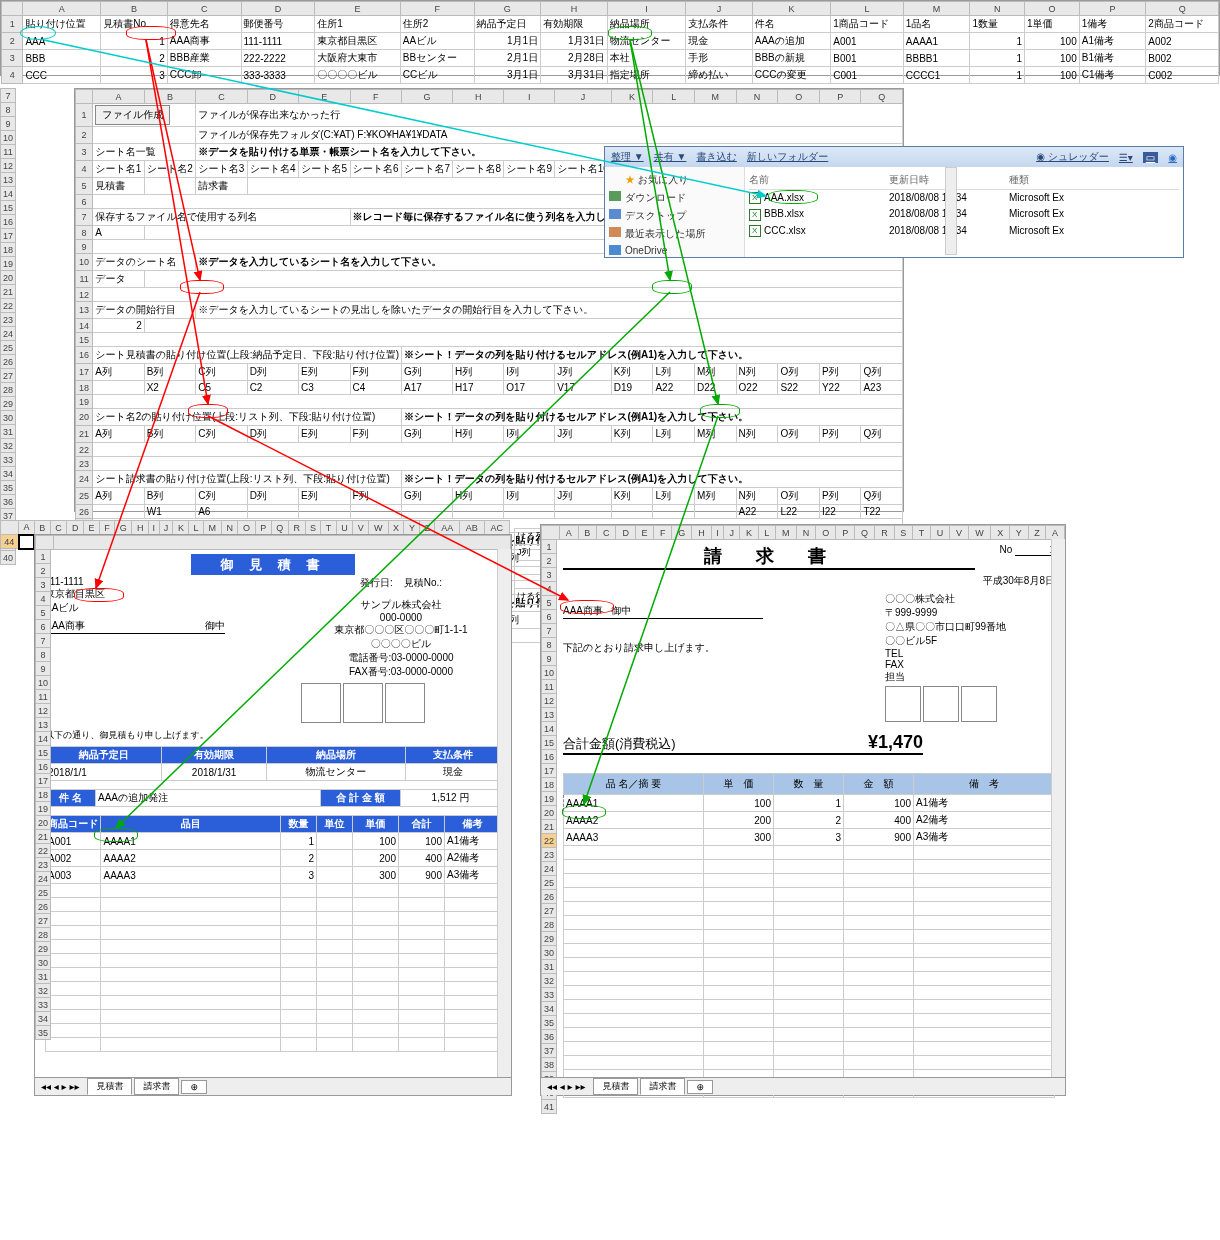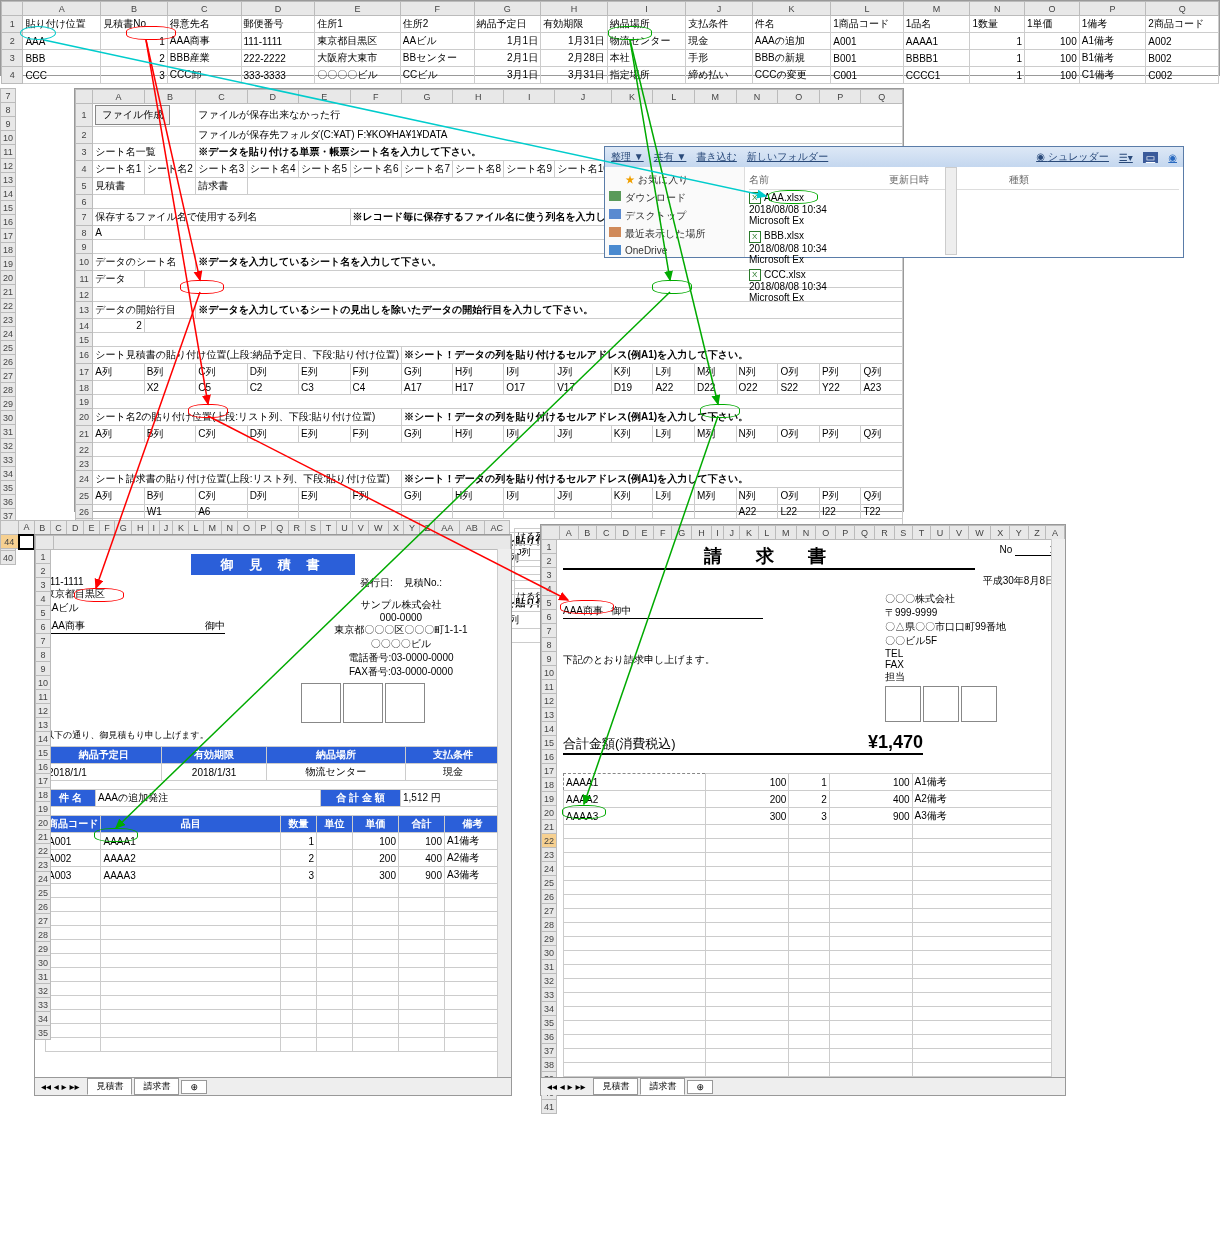--- a/index.html
+++ b/index.html
@@ -21,21 +21,21 @@
 .circle-green{border:1.5px solid #0a0;border-radius:50%;position:absolute;pointer-events:none;}
 svg.arrows{position:absolute;top:0;left:0;pointer-events:none;}
 .filedlg{position:absolute;background:#fff;border:1px solid #5a7ca8;}
 .filedlg-hdr{background:linear-gradient(#dde8f6,#c4d7ef);padding:3px 6px;display:flex;gap:10px;align-items:center;}
 .filedlg-hdr span{color:#2a4a7a;text-decoration:underline;}
 .filedlg-side{float:left;width:140px;padding:4px;background:#fafafa;border-right:1px solid #ddd;height:90px;}
 .filedlg-side div{padding:2px 0 2px 16px;color:#333;position:relative;}
 .filedlg-side .ic{position:absolute;left:0;top:2px;width:12px;height:10px;}
 .filedlg-main{margin-left:140px;padding:4px;}
 .filedlg-cols{display:flex;border-bottom:1px solid #ddd;color:#666;padding:2px 0;}
-.filedlg-row{display:flex;padding:2px 0;flex-direction:column;}
+.filedlg-row{display:flex;padding:2px 0;}
 .fc-name{width:140px;}
 .fc-date{width:120px;}
 .fc-type{width:80px;}
 .xlsx-ic{display:inline-block;width:12px;height:12px;background:#fff;border:1px solid #2a7a2a;position:relative;margin-right:3px;vertical-align:middle;}
 .xlsx-ic:before{content:"X";color:#2a7a2a;font-size:8px;position:absolute;left:2px;top:0;}
 .star{color:#f0a000;}
 </style>
 </head>
 <body>
 
@@ -233,21 +233,21 @@
           <td>データ</td>
           <td colspan="16"></td>
         </tr>
 <tr>
           <td class="rowhdr">12</td>
           <td colspan="17"></td>
         </tr>
 <tr>
           <td class="rowhdr">13</td>
           <td colspan="2">データの開始行目</td>
-          <td colspan="15" style="font-weight:bold">※データを入力しているシートの見出しを除いたデータの開始行目を入力して下さい。</td>
+          <td colspan="15" style="font-weight:normal">※データを入力しているシートの見出しを除いたデータの開始行目を入力して下さい。</td>
         </tr>
 <tr>
           <td class="rowhdr">14</td>
           <td style="text-align:right">2</td>
           <td colspan="16"></td>
         </tr>
 <tr>
           <td class="rowhdr">15</td>
           <td colspan="17"></td>
         </tr>
@@ -693,21 +693,21 @@
             <td style="text-align:center">現金</td>
           </tr>
 </tbody>
       </table>
 <table style="width:100%;margin-top:8px;">
 <tbody>
           <tr>
             <td class="bluehdr" style="width:50px">件 名</td>
             <td>AAAの追加発注</td>
             <td class="bluehdr" style="width:80px">合 計 金 額</td>
-            <td style="text-align:left;width:100px"><span>1,512</span> <span>円</span></td>
+            <td style="text-align:center;width:100px"><span>1,512</span> <span>円</span></td>
           </tr>
 </tbody>
       </table>
 <table style="width:100%;margin-top:8px;">
 <tbody>
           <tr>
             <td class="bluehdr" style="width:50px">商品コード</td>
             <td class="bluehdr">品目</td>
             <td class="bluehdr" style="width:36px">数量</td>
             <td class="bluehdr" style="width:36px">単位</td>
@@ -1033,21 +1033,21 @@
     </table>
 <div style="padding:4px 10px 4px 22px;">
 <div style="display:flex;">
         <div style="flex:1;text-align:center;font-size:18px;font-weight:bold;border-bottom:2px solid #000;letter-spacing:8px;">請　求　書</div>
         <div style="width:80px;text-align:right"><span>No</span> <span style="border-bottom:1px solid #000;display:inline-block;width:40px;text-align:right">1</span></div>
       </div>
 <div style="text-align:right;margin-top:4px">平成30年8月8日</div>
 <div style="display:flex;margin-top:4px;">
  <div style="width:200px">
   <div style="border-bottom:1px solid #000;margin-top:12px;"><span>AAA商事</span> &nbsp; <span>御中</span></div>
-  <div style="margin-top:34px">下記のとおり請求申し上げます。</div>
+  <div style="margin-top:22px">下記のとおり請求申し上げます。</div>
  </div>
  <div style="margin-left:auto;width:170px;">
   <div>〇〇〇株式会社</div>
           <div>〒999-9999</div>
           <div>〇△県〇〇市口口町99番地</div>
           <div>〇〇ビル5F</div>
           <div>TEL</div>
           <div>FAX</div>
           <div>担当</div>
   <div style="display:flex;gap:2px;margin-top:2px;">
@@ -1056,20 +1056,27 @@
             <div style="border:1px solid #888;width:36px;height:36px"></div>
           </div>
  </div>
 </div>
 <div style="display:flex;border-bottom:2px solid #000;margin-top:10px;align-items:baseline;width:360px;">
         <span style="font-size:13px">合計金額(消費税込)</span>
         <span style="margin-left:auto;font-size:18px;font-weight:bold">¥1,470</span>
       </div>
 <table style="width:100%;margin-top:18px;">
 <tbody>
+          <tr>
+            <td class="lightbluehdr" style="width:140px">品 名／摘 要</td>
+            <td class="lightbluehdr" style="width:70px">単　価</td>
+            <td class="lightbluehdr" style="width:70px">数　量</td>
+            <td class="lightbluehdr" style="width:70px">金　額</td>
+            <td class="lightbluehdr">備　考</td>
+          </tr>
 <tr>
             <td style="border:1px dashed #888">AAAA1</td>
             <td style="text-align:right">100</td>
             <td style="text-align:right">1</td>
             <td style="text-align:right">100</td>
             <td>A1備考</td>
           </tr>
 <tr>
             <td>AAAA2</td>
             <td style="text-align:right">200</td>

